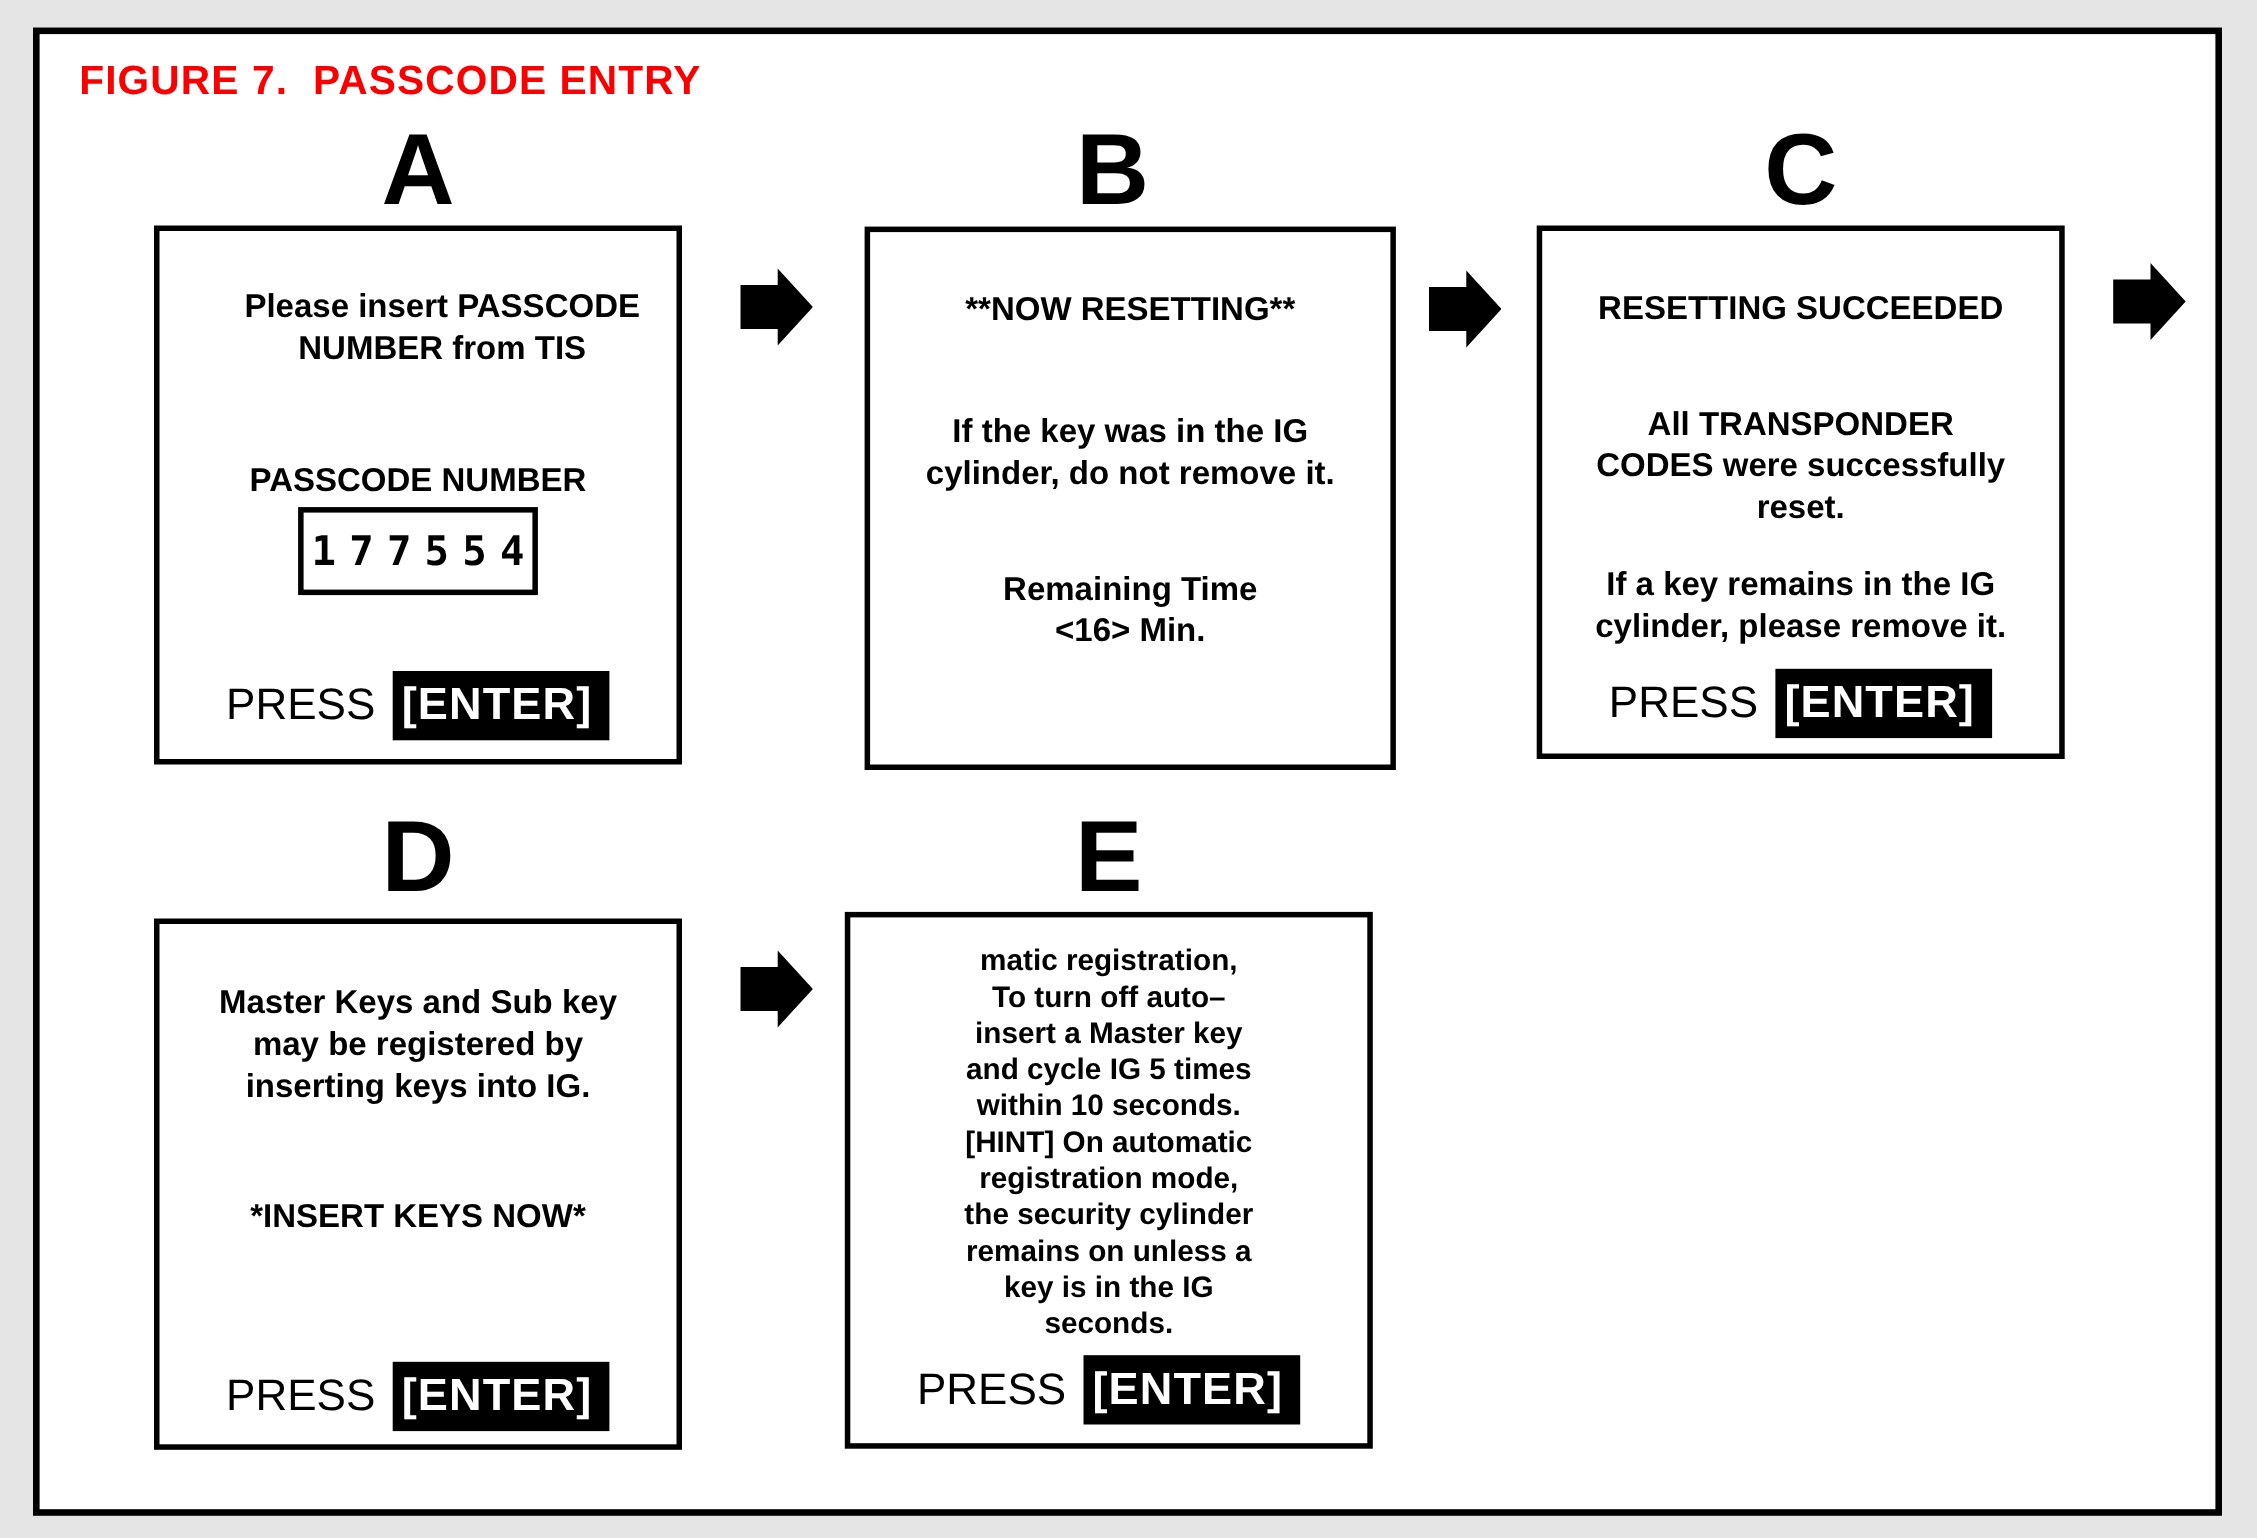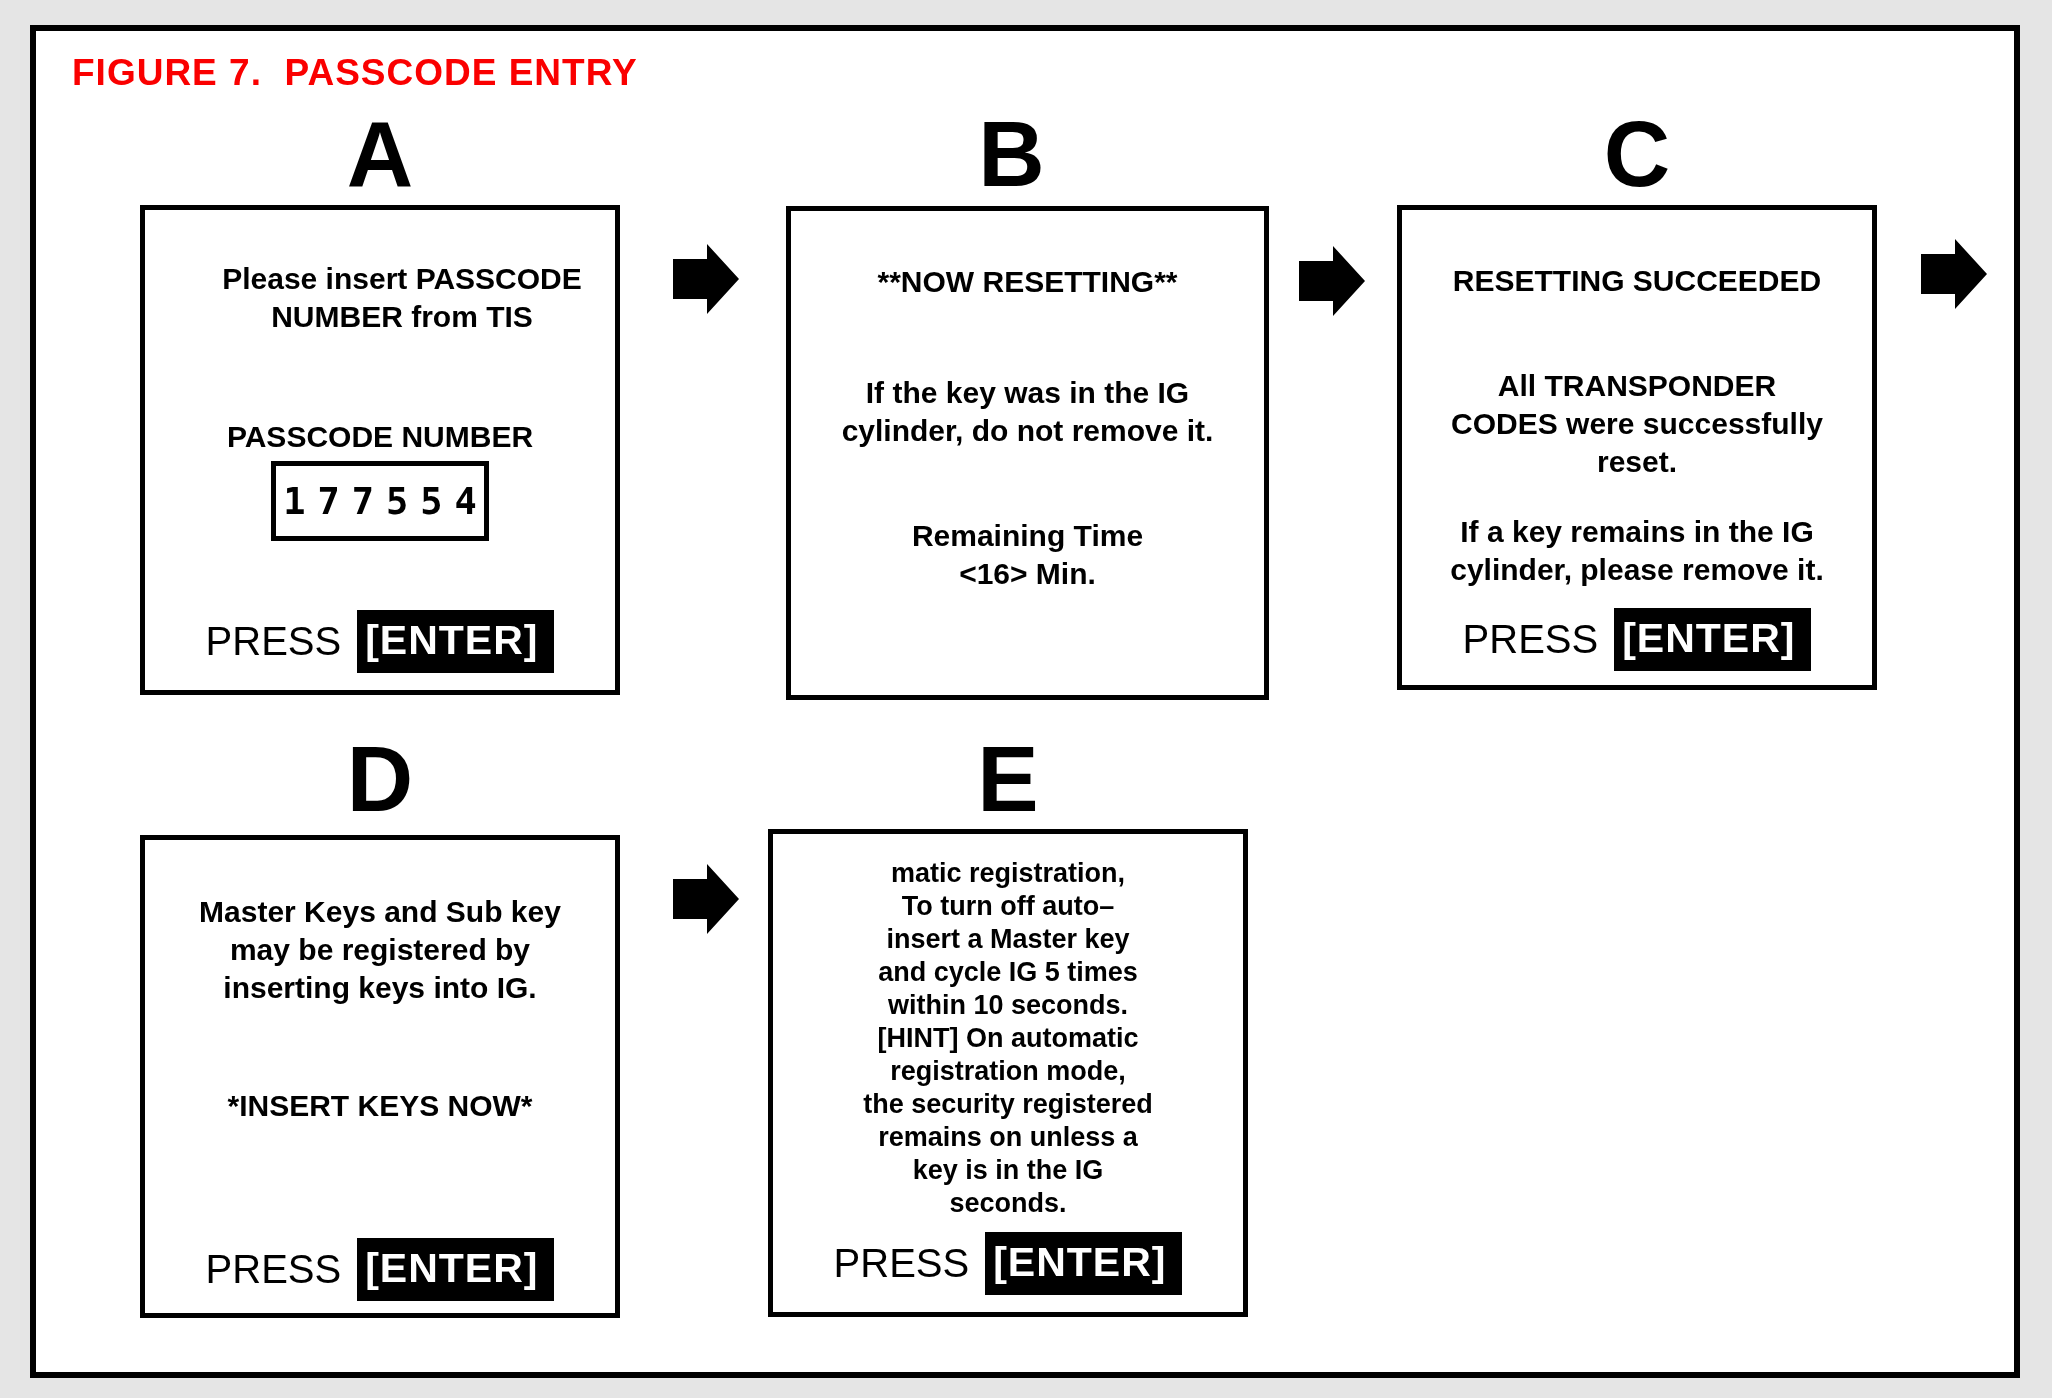--- a/index.html
+++ b/index.html
@@ -110,21 +110,21 @@
 
   <div class="panel" style="left:768px;top:829px;width:480px;height:488px;">
     <div class="abs etxt" style="top:23px;">
       <div>matic registration,</div>
       <div>To turn off auto–</div>
       <div>insert a Master key</div>
       <div>and cycle IG 5 times</div>
       <div>within 10 seconds.</div>
       <div>[HINT] On automatic</div>
       <div>registration mode,</div>
-      <div>the security registered</div>
+      <div>the security cylinder</div>
       <div>remains on unless a</div>
       <div>key is in the IG</div>
       <div>seconds.</div>
     </div>
     <div class="abs press-row" style="top:398px;">
       <span class="press-word">PRESS</span>
       <span class="enter-chip">[ENTER]</span>
     </div>
   </div>
 </div>

